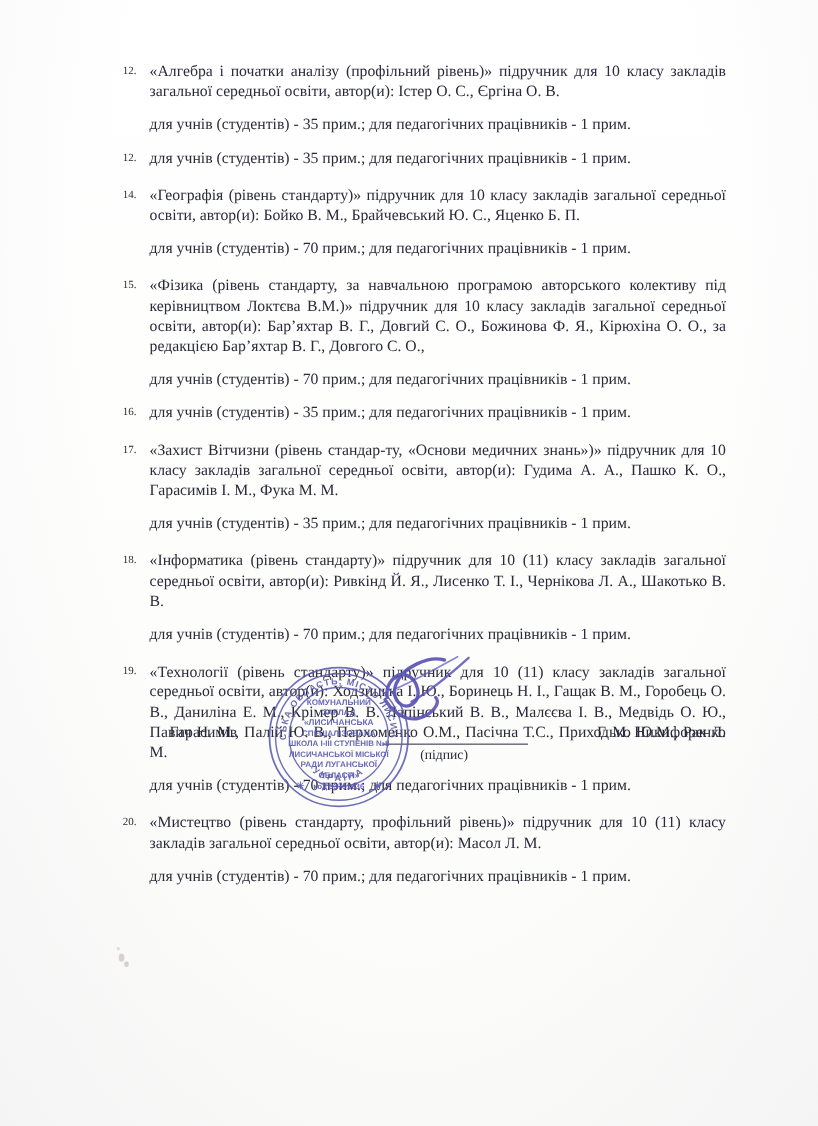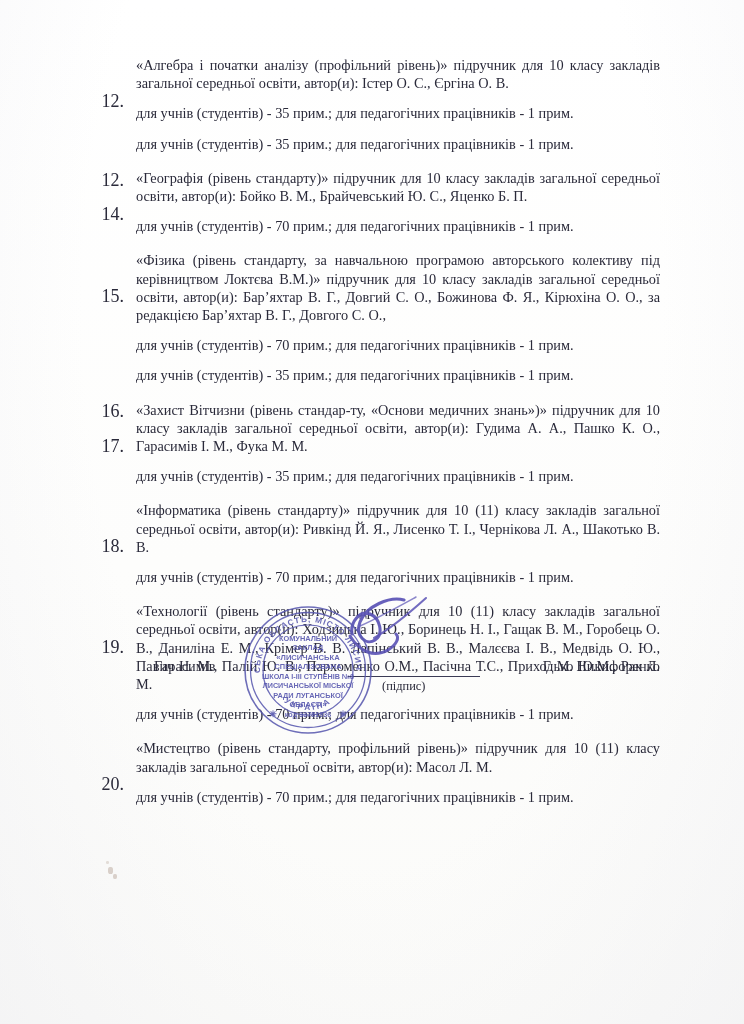--- a/index.html
+++ b/index.html
@@ -39,23 +39,22 @@
     position: relative;
     padding-left: 40px;
     margin-bottom: 1px;
   }
   .num {
     position: absolute;
     left: 0;
     top: 0;
     width: 28px;
     text-align: right;
-    font-size: 18px;
+    font-size: 10px;
     line-height: 18.2px;
-    margin-top: 36px;
   }
   .body-just {
     font-size: 14.3px;
     line-height: 18.2px;
     text-align: justify;
     text-justify: inter-word;
     margin-top: 16px;
   }
   .sub {
     font-size: 14.3px;

